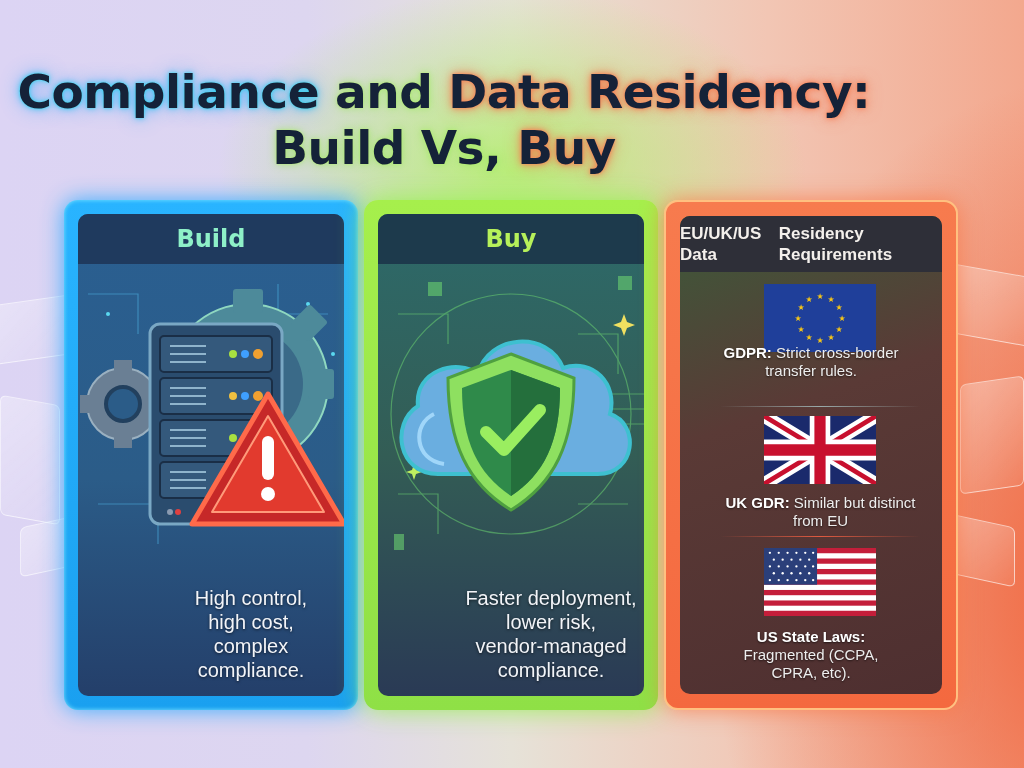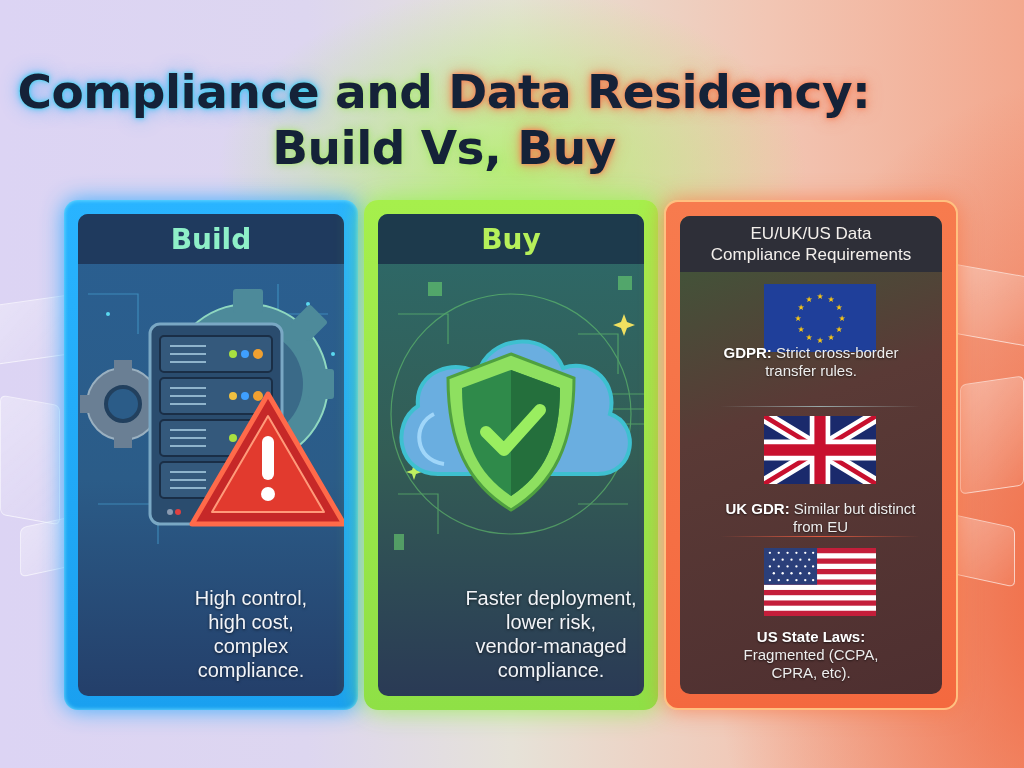--- a/index.html
+++ b/index.html
@@ -43,25 +43,25 @@
   .card {
     position: relative; width: 100%; height: 100%;
     border-radius: 10px; overflow: hidden;
   }
   .card-build { background: linear-gradient(180deg,#2a5f91 0%,#2b5c88 55%,#243f6a 100%); }
   .card-buy { background: linear-gradient(180deg,#2d6a6a 0%,#335d55 50%,#2a3a55 100%); }
   .card-eu { background: linear-gradient(160deg,#3c5a3a 0%,#5a3a36 40%,#4e2f30 100%); }
 
   .card-header {
     height: 50px; display: flex; align-items: center; justify-content: center;
-    background: rgba(20,40,70,0.85); font-weight: bold; font-size: 28px;
+    background: rgba(20,40,70,0.85); font-weight: bold; font-size: 24px;
   }
   .card-build .card-header { color: #8ef0c8; background: #1f3a5e; }
   .card-buy .card-header { color: #b6f05a; background: #1d3a4c; }
-  .card-eu .card-header { color: #f4f0ec; background: #2e2f38; font-size: 17px; line-height: 21px; height: 56px; flex-direction: column; font-family: "Liberation Sans", sans-serif; font-weight: normal; }
+  .card-eu .card-header { color: #f4f0ec; background: #2e2f38; font-size: 17px; line-height: 21px; height: 56px; flex-direction: row; font-family: "Liberation Sans", sans-serif; font-weight: bold; }
 
   .card-art { position: absolute; left: 0; top: 60px; width: 100%; height: 290px; }
   .card-desc {
     position: absolute; left: 0; top: 372px; width: 100%;
     text-align: center; color: #f2f4f8; font-family: "Liberation Sans", sans-serif;
     font-size: 20px; line-height: 24px; text-shadow: 0 1px 3px rgba(0,0,0,0.6);
     padding: 0 20px;
     margin-left: 40px;
   }
   .card-desc span { display: block; }
@@ -212,21 +212,21 @@
       <span>vendor-managed</span>
       <span>compliance.</span>
     </div>
   </div>
 </div>
 
 <div class="card-frame frame-eu">
   <div class="card card-eu">
     <div class="card-header">
       <span>EU/UK/US Data</span>
-      <span>Compliance Requirements</span>
+      <span>Residency Requirements</span>
     </div>
 
     <svg class="flag" style="top:68px;" viewBox="0 0 112 68">
       <rect width="112" height="68" fill="#1f3f9a"></rect>
       <g fill="#f5c518" font-size="8" text-anchor="middle" font-family="DejaVu Sans, sans-serif">
         <text x="56" y="15">★</text>
           <text x="67" y="18">★</text>
           <text x="75" y="26">★</text>
           <text x="78" y="37">★</text>
         <text x="75" y="48">★</text>
@@ -245,21 +245,21 @@
     </div>
     <div class="sep" style="top:190px;background:linear-gradient(90deg,transparent,#9aa,transparent);"></div>
 
     <svg class="flag" style="top:200px;" viewBox="0 0 60 36" preserveAspectRatio="none">
       <rect width="60" height="36" fill="#1a2a6c"></rect>
       <path d="M0 0 L60 36 M60 0 L0 36" stroke="#ffffff" stroke-width="7"></path>
       <path d="M0 0 L60 36 M60 0 L0 36" stroke="#c8102e" stroke-width="2.5"></path>
       <path d="M30 0 V36 M0 18 H60" stroke="#ffffff" stroke-width="11"></path>
       <path d="M30 0 V36 M0 18 H60" stroke="#c8102e" stroke-width="6"></path>
     </svg>
-    <div class="region-text" style="top:284px;padding-left:19px;">
+    <div class="region-text" style="top:278px;padding-left:19px;">
       <span><b>UK GDR:</b> <span style="display:inline">Similar but distinct</span></span>
       <span>from EU</span>
     </div>
     <div class="sep" style="top:320px;background:linear-gradient(90deg,transparent,#e05a40,transparent);"></div>
 
     <svg class="flag" style="top:332px;" viewBox="0 0 114 70" preserveAspectRatio="none">
       <rect width="114" height="70" fill="#ffffff"></rect>
       <g fill="#c41e3a">
         <rect y="0" width="114" height="5.4"></rect>
           <rect y="10.8" width="114" height="5.4"></rect>

